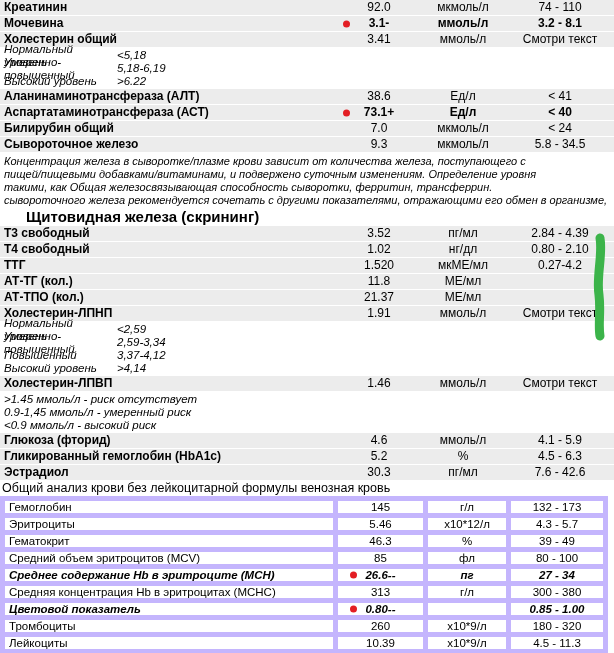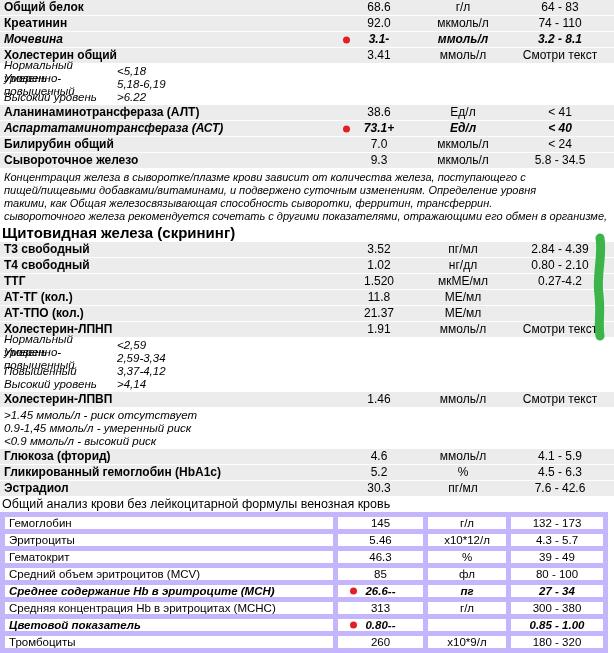--- a/index.html
+++ b/index.html
@@ -7,61 +7,55 @@
   body{ font-family:"Liberation Sans", sans-serif; color:#000; background:#fff; }
   #page{ position:relative; width:614px; height:653px; background:#fff; overflow:hidden; }
 
   
   .r{ display:flex; align-items:center; height:15px; margin-bottom:1px;
       background:var(--rowbg); font-size:12px; line-height:15px; }
   .cn{ width:338px; padding-left:4px; font-weight:bold; white-space:nowrap; overflow:hidden; }
   .cv{ width:82px; text-align:center; position:relative; }
   .cu{ width:86px; text-align:center; }
   .cr{ flex:1; text-align:center; }
-  .r.flag .cn,.r.flag .cv,.r.flag .cu,.r.flag .cr{ font-weight:bold; font-style:italic; }
+  .r.flag .cn,.r.flag .cv,.r.flag .cu,.r.flag .cr{ font-weight:bold; }
 
   .dot{ position:absolute; left:5px; top:50%; transform:translateY(-50%);
         width:7px; height:7px; border-radius:50%; background:var(--red); display:block; }
 
   
   .note{ display:flex; align-items:center; height:13px; font-size:11.5px;
          font-style:italic; padding-left:4px; line-height:13px; }
   .note .nl{ width:113px; }
   .notes{ padding:1px 0 1px 0; }
 
   
   .para{ padding:2px 0 1px 4px; }
   .ptxt{ font-size:11px; font-style:italic; line-height:13px; white-space:nowrap; }
 
-  .sec-title{ font-size:15px; font-weight:bold; height:18px; line-height:18px; padding-left:2px; }
+  .sec-title{ font-size:15px; font-weight:bold; height:18px; line-height:18px; padding-left:2px;margin-left:24px; }
   .cbc-head{ font-size:12.5px; font-weight:normal; height:15px; line-height:15px; padding-left:2px; }
 
   
   table.cbc{ border-collapse:collapse; table-layout:fixed; width:603px; font-size:11.5px; }
   table.cbc td{ border:5px solid #c4b5fd; height:13px; padding:0; text-align:center; vertical-align:middle; }
   table.cbc td.name{ text-align:left; padding-left:4px; white-space:nowrap; overflow:hidden; }
   table.cbc td.val{ position:relative; }
   table.cbc td.val .dot{ left:12px; }
   table.cbc tr.flag td{ font-weight:bold; font-style:italic; }
 
   
   .marker{ position:absolute; left:591px; top:233px; }
   .marker path{ stroke:var(--green); }
 </style>
 </head>
 <body>
 
 <div id="page">
 
-  <div class="r">
-      <span class="cn">Общий белок</span>
-      <span class="cv">68.6</span>
-      <span class="cu">г/л</span>
-      <span class="cr">64 - 83</span>
-    </div>
   <div class="r">
       <span class="cn">Креатинин</span>
       <span class="cv">92.0</span>
       <span class="cu">мкмоль/л</span>
       <span class="cr">74 - 110</span>
     </div>
   <div class="r flag">
       <span class="cn">Мочевина</span>
       <span class="cv"><i class="dot"></i><span>3.1-</span></span>
       <span class="cu">ммоль/л</span>

